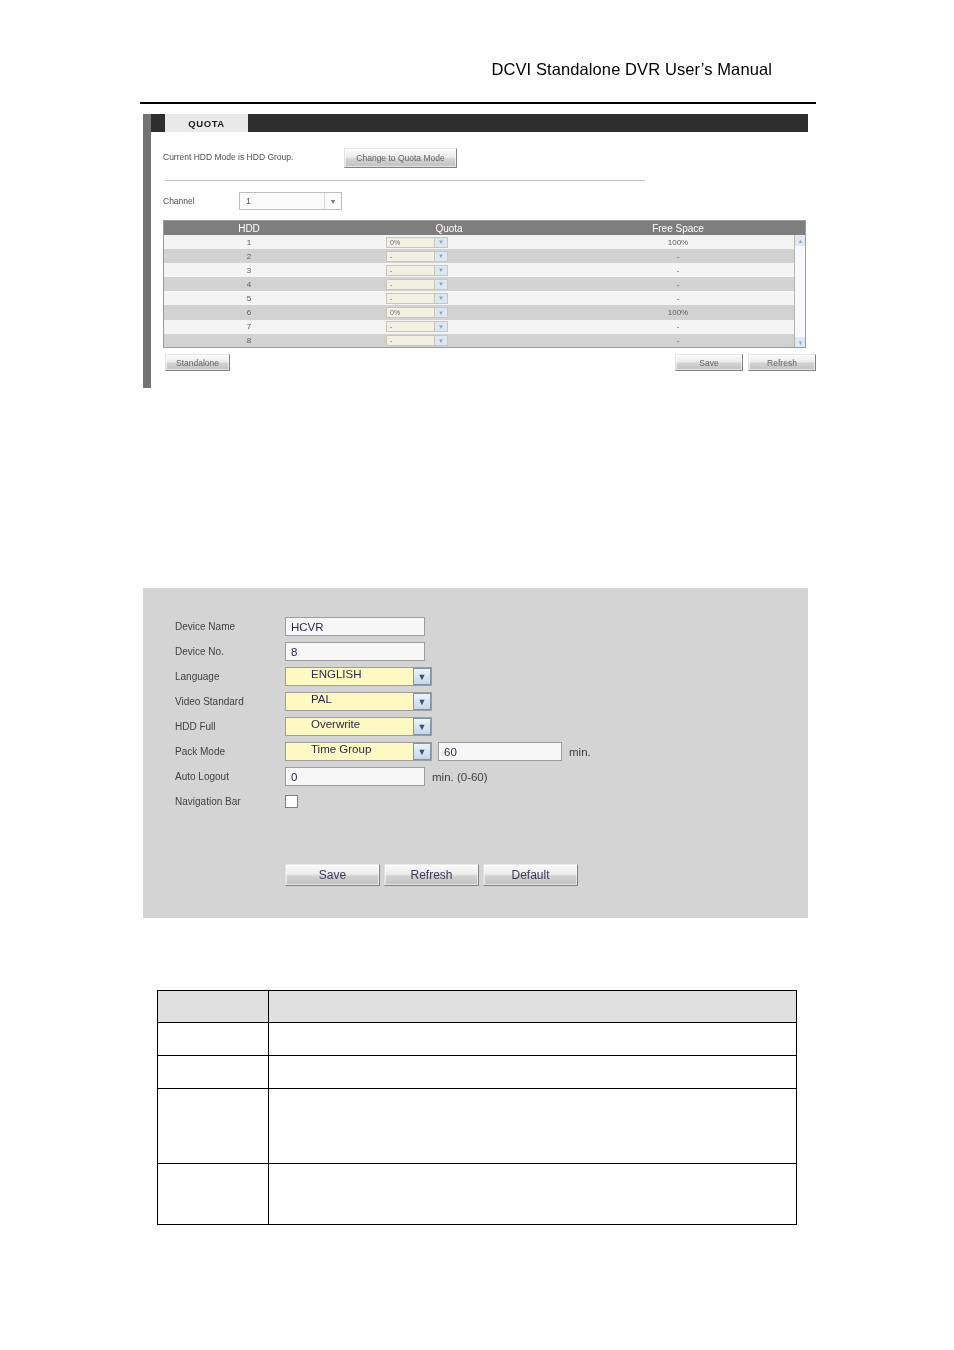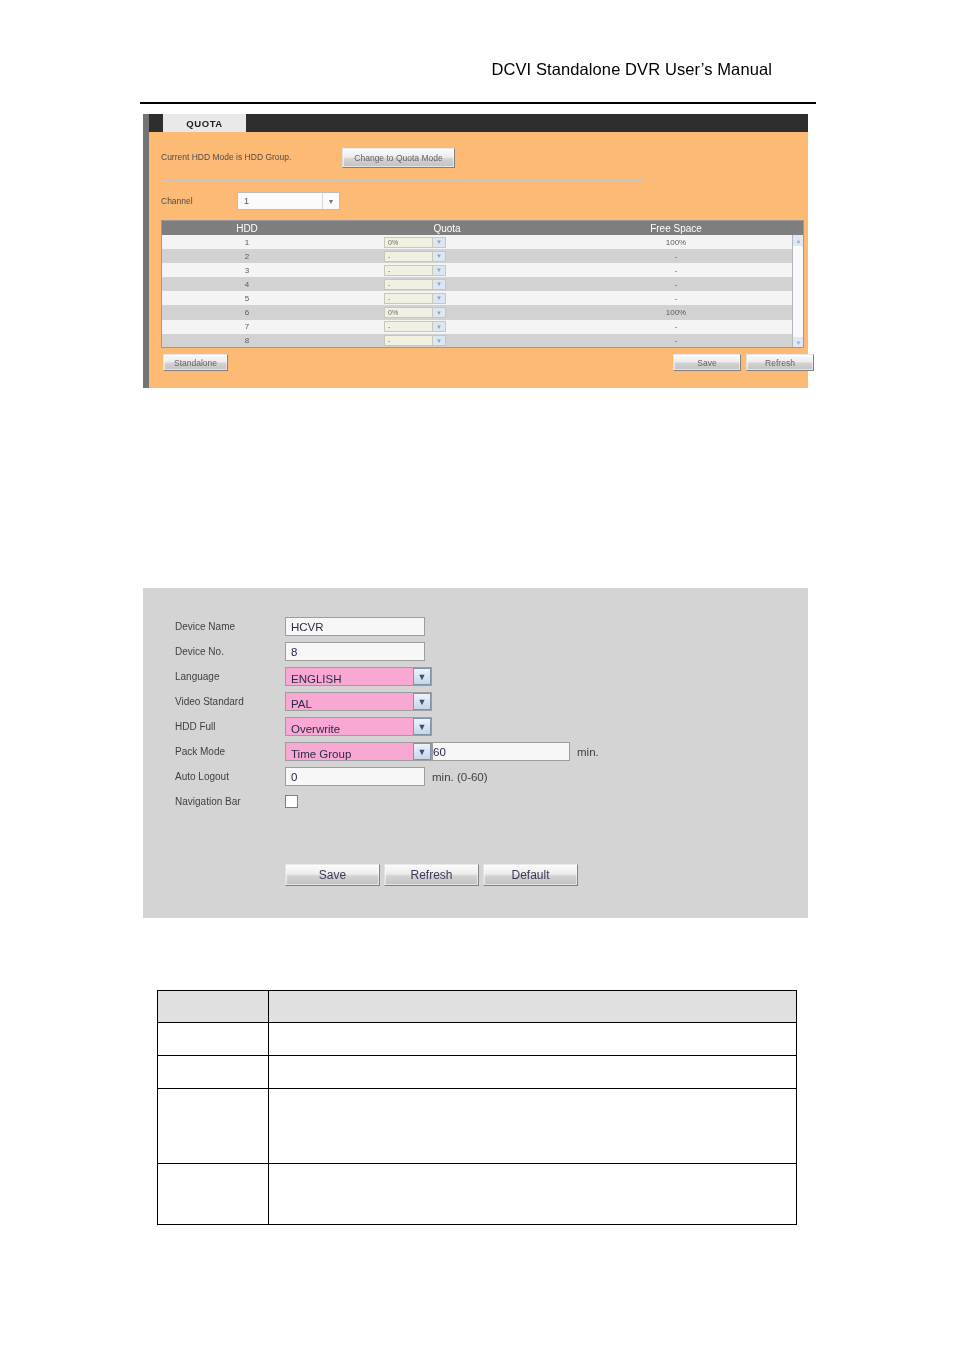--- a/index.html
+++ b/index.html
@@ -41,21 +41,21 @@
   }
 
   
   .quota-panel {
     position: absolute;
     left: 143px;
     top: 114px;
     width: 665px;
     height: 274px;
     background: #d4d4d4;
-    border-left: 6px solid #737373;
+    border-left: 8px solid #737373;
     box-sizing: border-box;
   }
   .quota-tabbar {
     position: relative;
     height: 18px;
     background: #2e2e2e;
     margin-left: 0px;
   }
   .quota-tab {
     position: absolute;
@@ -70,21 +70,21 @@
     letter-spacing: 0.6px;
     display: flex;
     align-items: center;
     justify-content: center;
     box-sizing: border-box;
   }
 
   .quota-body {
     position: relative;
     height: 256px;
-    background: #fdba74;
+    background: #ffffff;
   }
 
   .hdd-mode-row {
     position: absolute;
     left: 0; top: 16px;
     width: 100%;
     height: 24px;
   }
   .hdd-mode-text {
     position: absolute;
@@ -347,25 +347,26 @@
     color: #2a2a4a;
     display: flex;
     align-items: center;
     padding-left: 5px;
     white-space: nowrap;
     overflow: hidden;
   }
   .sel-input {
     width: 147px;
     height: 19px;
-    background: #f9a8d4;
+    background: #fef9c3;
     border: 1px solid #9d9d9d;
     box-sizing: border-box;
     display: flex;
-    align-items: flex-end;
+    align-items: flex-start;
+    padding-left: 20px;
   }
   .sel-input .sv {
     flex: 1;
     font-size: 11.5px;
     color: #2a2a4a;
     padding-left: 5px;
     white-space: nowrap;
     overflow: hidden;
   }
   .sel-input .sa {
@@ -375,29 +376,31 @@
     background: linear-gradient(to bottom, #eef3fa, #c6d6e8);
     border: 1px solid #7f93ab;
     box-sizing: border-box;
     display: flex;
     align-items: center;
     justify-content: center;
     font-size: 9px;
     color: #31527a;
   }
   .pack-num {
-    width: 138px;
+    width: 124px;
     height: 19px;
     background: #f7f7f7;
     border: 1px solid #9d9d9d;
     box-sizing: border-box;
     font-size: 11.5px;
     color: #2a2a4a;
     display: flex;
     align-items: center;
+    padding-left: 5px;
+    margin-left: 6px;
   }
   .unit-text {
     font-size: 11.5px;
     color: #3f3f3f;
     margin-left: 7px;
     white-space: nowrap;
   }
   .checkbox {
     width: 13px;
     height: 13px;

